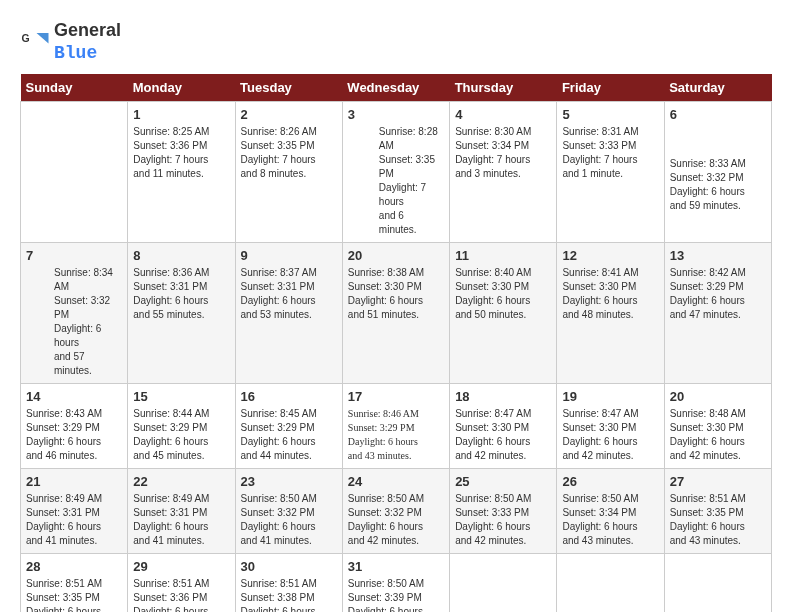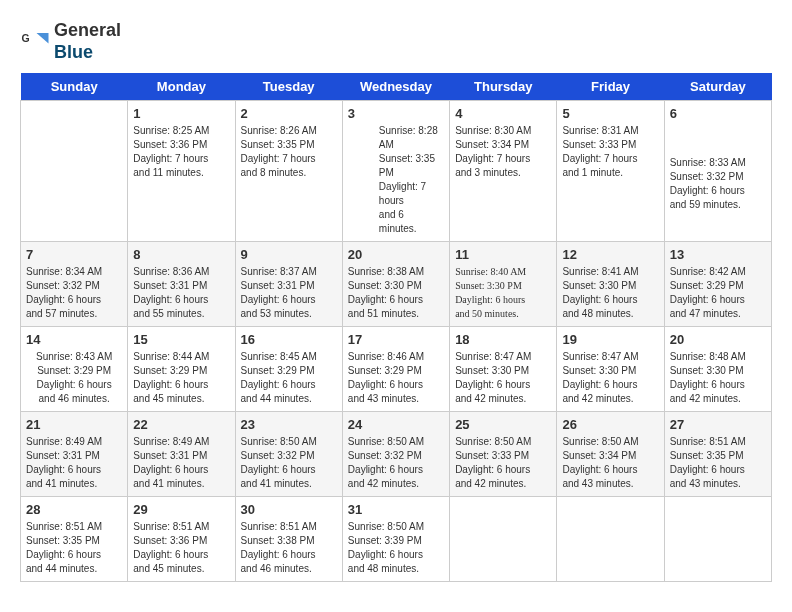--- a/index.html
+++ b/index.html
@@ -47,24 +47,24 @@
     .subtitle {
       font-size: 15px;
       color: #555;
     }
     table {
       width: 100%;
       border-collapse: collapse;
       font-size: 11px;
     }
     thead tr th {
-      background-color: #1d4ed8;
+      background-color: #7f1d1d;
       color: #fff;
       padding: 6px 5px;
-      text-align: center;
+      text-align: left;
       font-size: 13px;
       font-weight: bold;
     }
     tbody tr td {
       border: 1px solid #ccc;
       vertical-align: top;
       padding: 5px;
       min-height: 80px;
       width: 107px;
     }
@@ -89,21 +89,21 @@
   </style>
 </head>
 <body>
 
 <div class="header">
   <div class="logo">
     <svg class="logo-icon" viewBox="0 0 40 40" width="40" height="40">
       <text x="2" y="20" font-size="14" fill="#333" font-weight="bold">G</text>
       <polygon points="22,8 38,8 38,22" fill="#4a90d9"></polygon>
     </svg>
-    <div class="logo-text"><span style="color:#333;">General</span><br><span style="color:#0c4a6e;">Blue</span></div>
+    <div class="logo-text"><span style="color:#333;">General</span><br><span style="color:#3b82f6;font-family:Liberation Mono, monospace;">Blue</span></div>
   </div>
   <div class="title-block">
     <div class="main-title"></div>
     <div class="subtitle"></div>
   </div>
 </div>
 
 <table>
   <thead>
     <tr>
@@ -158,21 +158,21 @@
           <span class="day-num">6</span>
           <div class="day-info" style="white-space: pre-line; margin-top: 35px;">Sunrise: 8:33 AM
 Sunset: 3:32 PM
 Daylight: 6 hours
 and 59 minutes.</div>
         </td>
       </tr>
       <tr>
         <td>
           <span class="day-num">7</span>
-          <div class="day-info" style="white-space: pre-line;">Sunrise: 8:34 AM
+          <div class="day-info" style="white-space: pre-line; margin-left: 28px;">Sunrise: 8:34 AM
 Sunset: 3:32 PM
 Daylight: 6 hours
 and 57 minutes.</div>
         </td>
         <td>
           <span class="day-num">8</span>
           <div class="day-info" style="white-space: pre-line;">Sunrise: 8:36 AM
 Sunset: 3:31 PM
 Daylight: 6 hours
 and 55 minutes.</div>
@@ -186,21 +186,21 @@
         </td>
         <td>
           <span class="day-num">20</span>
           <div class="day-info" style="white-space: pre-line;">Sunrise: 8:38 AM
 Sunset: 3:30 PM
 Daylight: 6 hours
 and 51 minutes.</div>
         </td>
         <td>
           <span class="day-num">11</span>
-          <div class="day-info" style="white-space: pre-line; font-family: Liberation Serif, serif;">Sunrise: 8:40 AM
+          <div class="day-info" style="white-space: pre-line;">Sunrise: 8:40 AM
 Sunset: 3:30 PM
 Daylight: 6 hours
 and 50 minutes.</div>
         </td>
         <td>
           <span class="day-num">12</span>
           <div class="day-info" style="white-space: pre-line;">Sunrise: 8:41 AM
 Sunset: 3:30 PM
 Daylight: 6 hours
 and 48 minutes.</div>
@@ -209,42 +209,42 @@
           <span class="day-num">13</span>
           <div class="day-info" style="white-space: pre-line;">Sunrise: 8:42 AM
 Sunset: 3:29 PM
 Daylight: 6 hours
 and 47 minutes.</div>
         </td>
       </tr>
       <tr>
         <td>
           <span class="day-num">14</span>
-          <div class="day-info" style="white-space: pre-line; text-align: center;">Sunrise: 8:43 AM
+          <div class="day-info" style="white-space: pre-line;">Sunrise: 8:43 AM
 Sunset: 3:29 PM
 Daylight: 6 hours
 and 46 minutes.</div>
         </td>
         <td>
           <span class="day-num">15</span>
           <div class="day-info" style="white-space: pre-line;">Sunrise: 8:44 AM
 Sunset: 3:29 PM
 Daylight: 6 hours
 and 45 minutes.</div>
         </td>
         <td>
           <span class="day-num">16</span>
           <div class="day-info" style="white-space: pre-line;">Sunrise: 8:45 AM
 Sunset: 3:29 PM
 Daylight: 6 hours
 and 44 minutes.</div>
         </td>
         <td>
           <span class="day-num">17</span>
-          <div class="day-info" style="white-space: pre-line;">Sunrise: 8:46 AM
+          <div class="day-info" style="white-space: pre-line; font-family: Liberation Serif, serif;">Sunrise: 8:46 AM
 Sunset: 3:29 PM
 Daylight: 6 hours
 and 43 minutes.</div>
         </td>
         <td>
           <span class="day-num">18</span>
           <div class="day-info" style="white-space: pre-line;">Sunrise: 8:47 AM
 Sunset: 3:30 PM
 Daylight: 6 hours
 and 42 minutes.</div>

